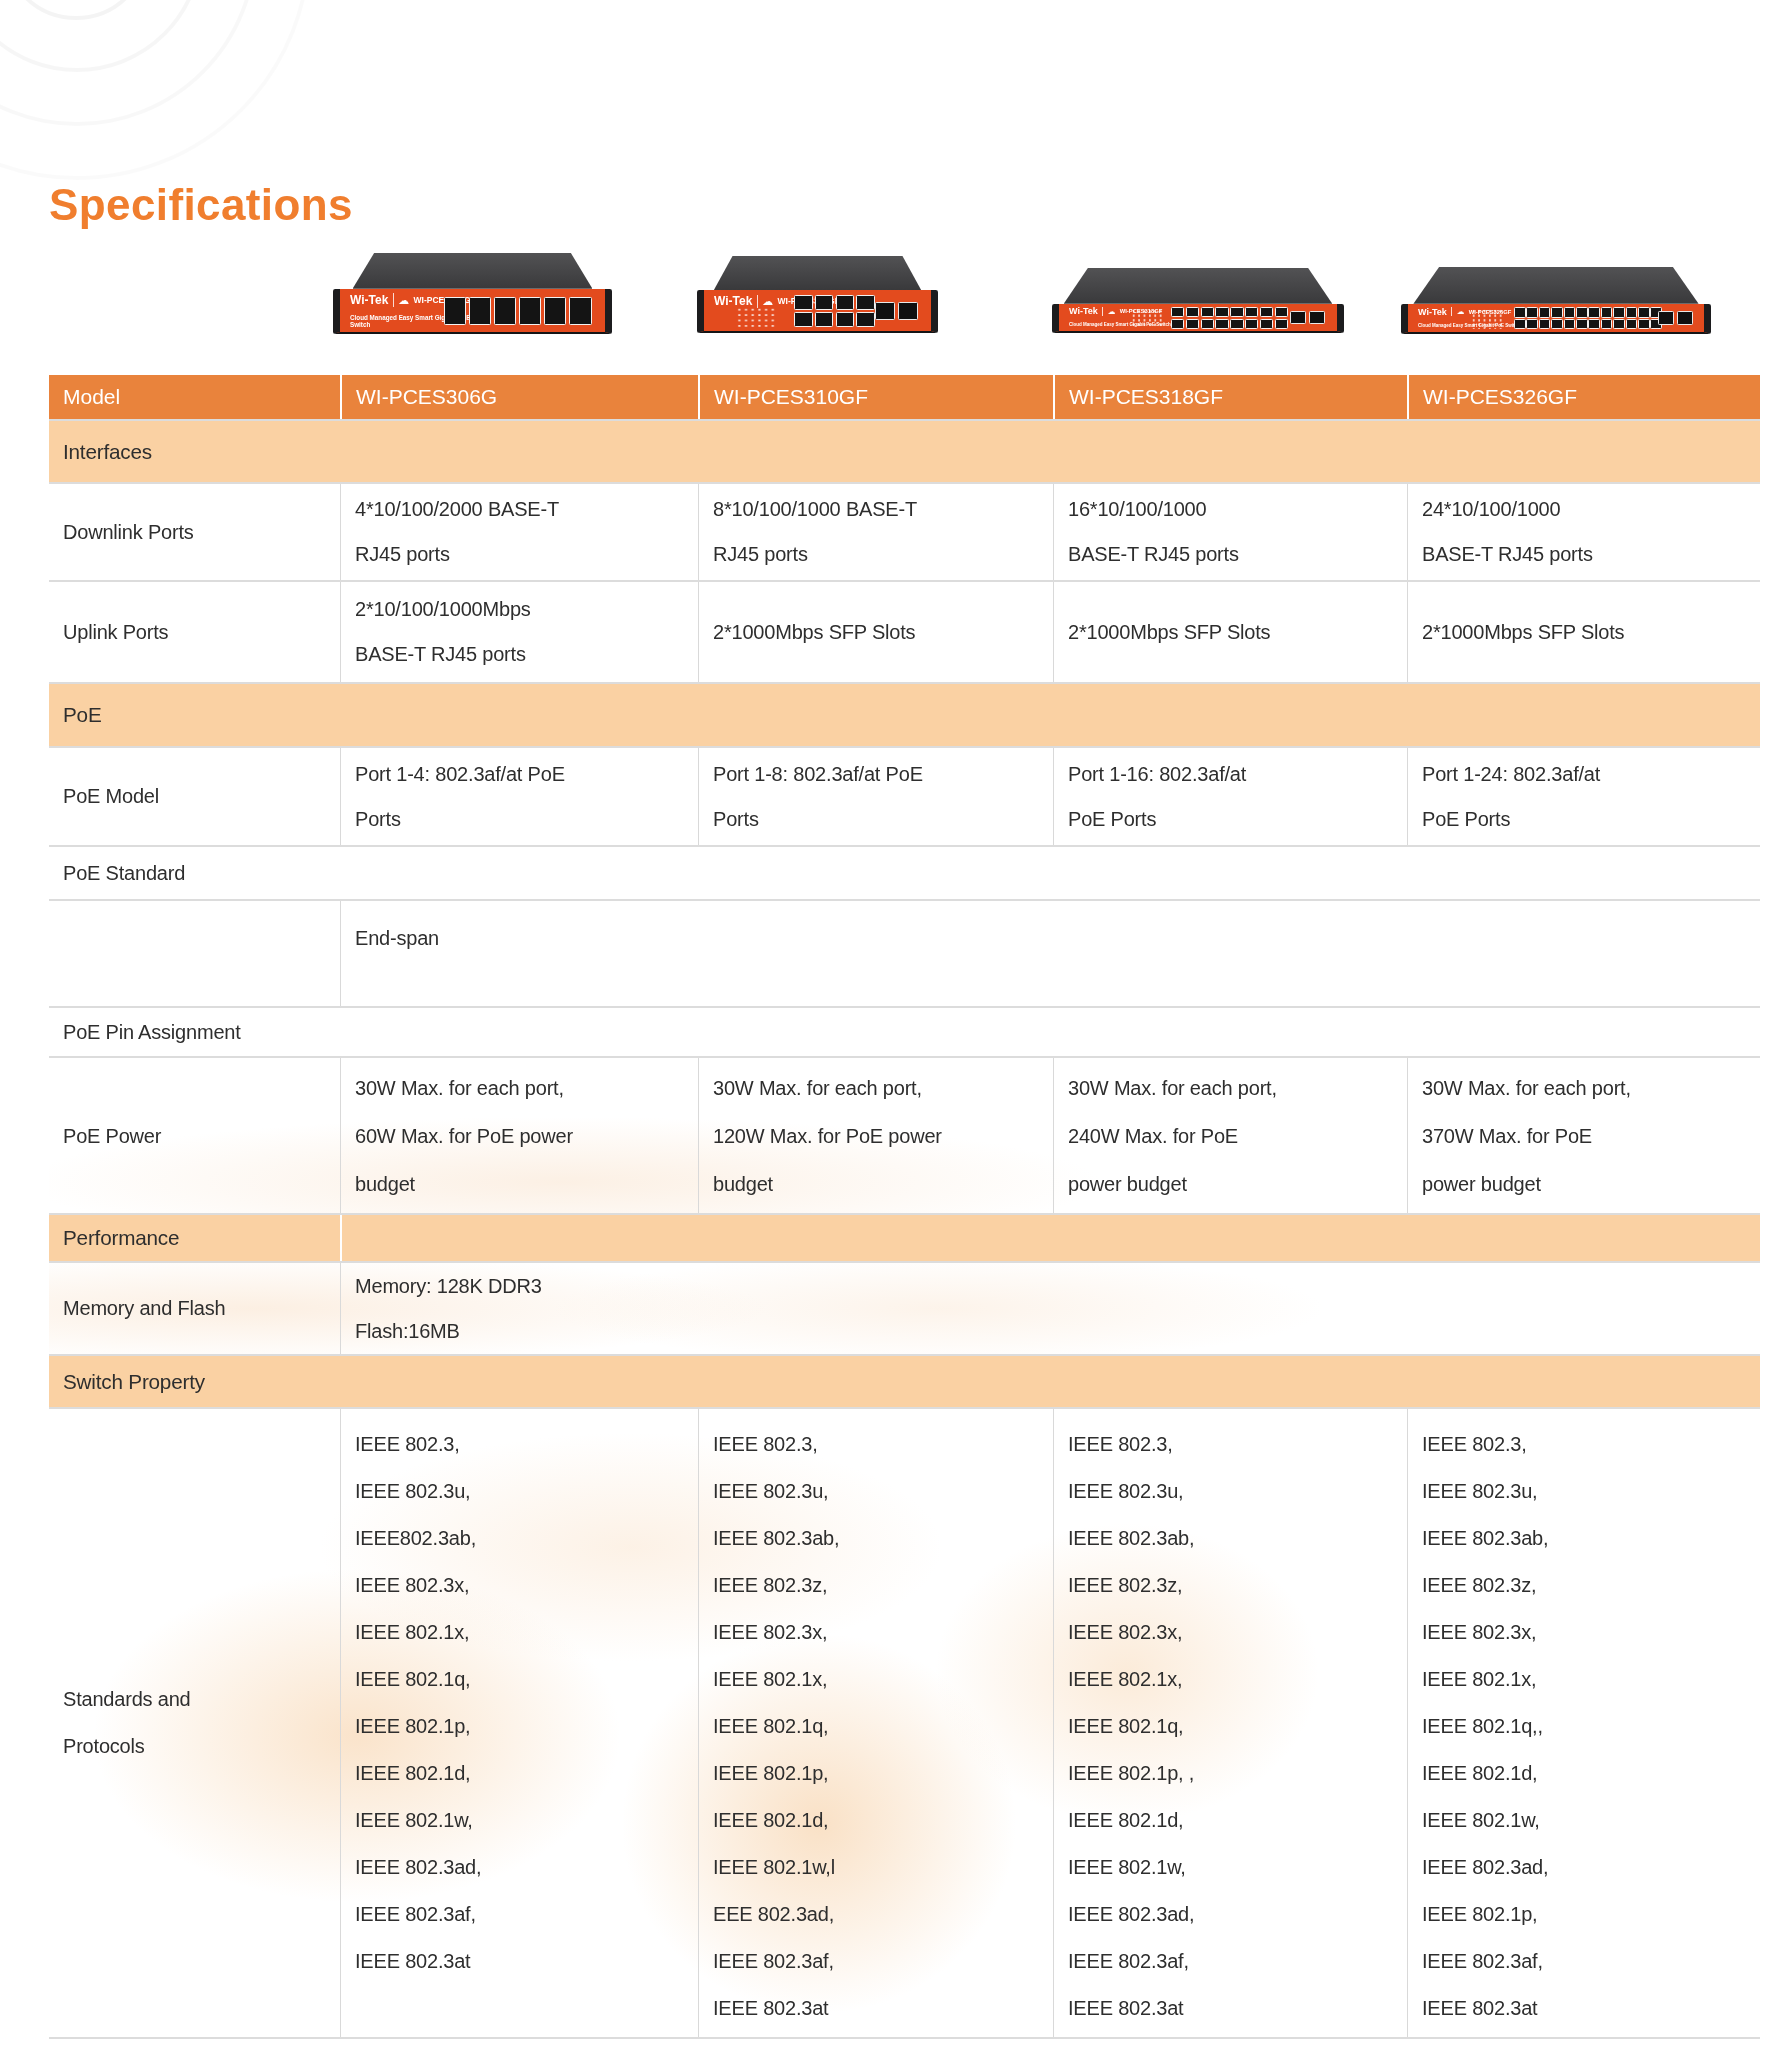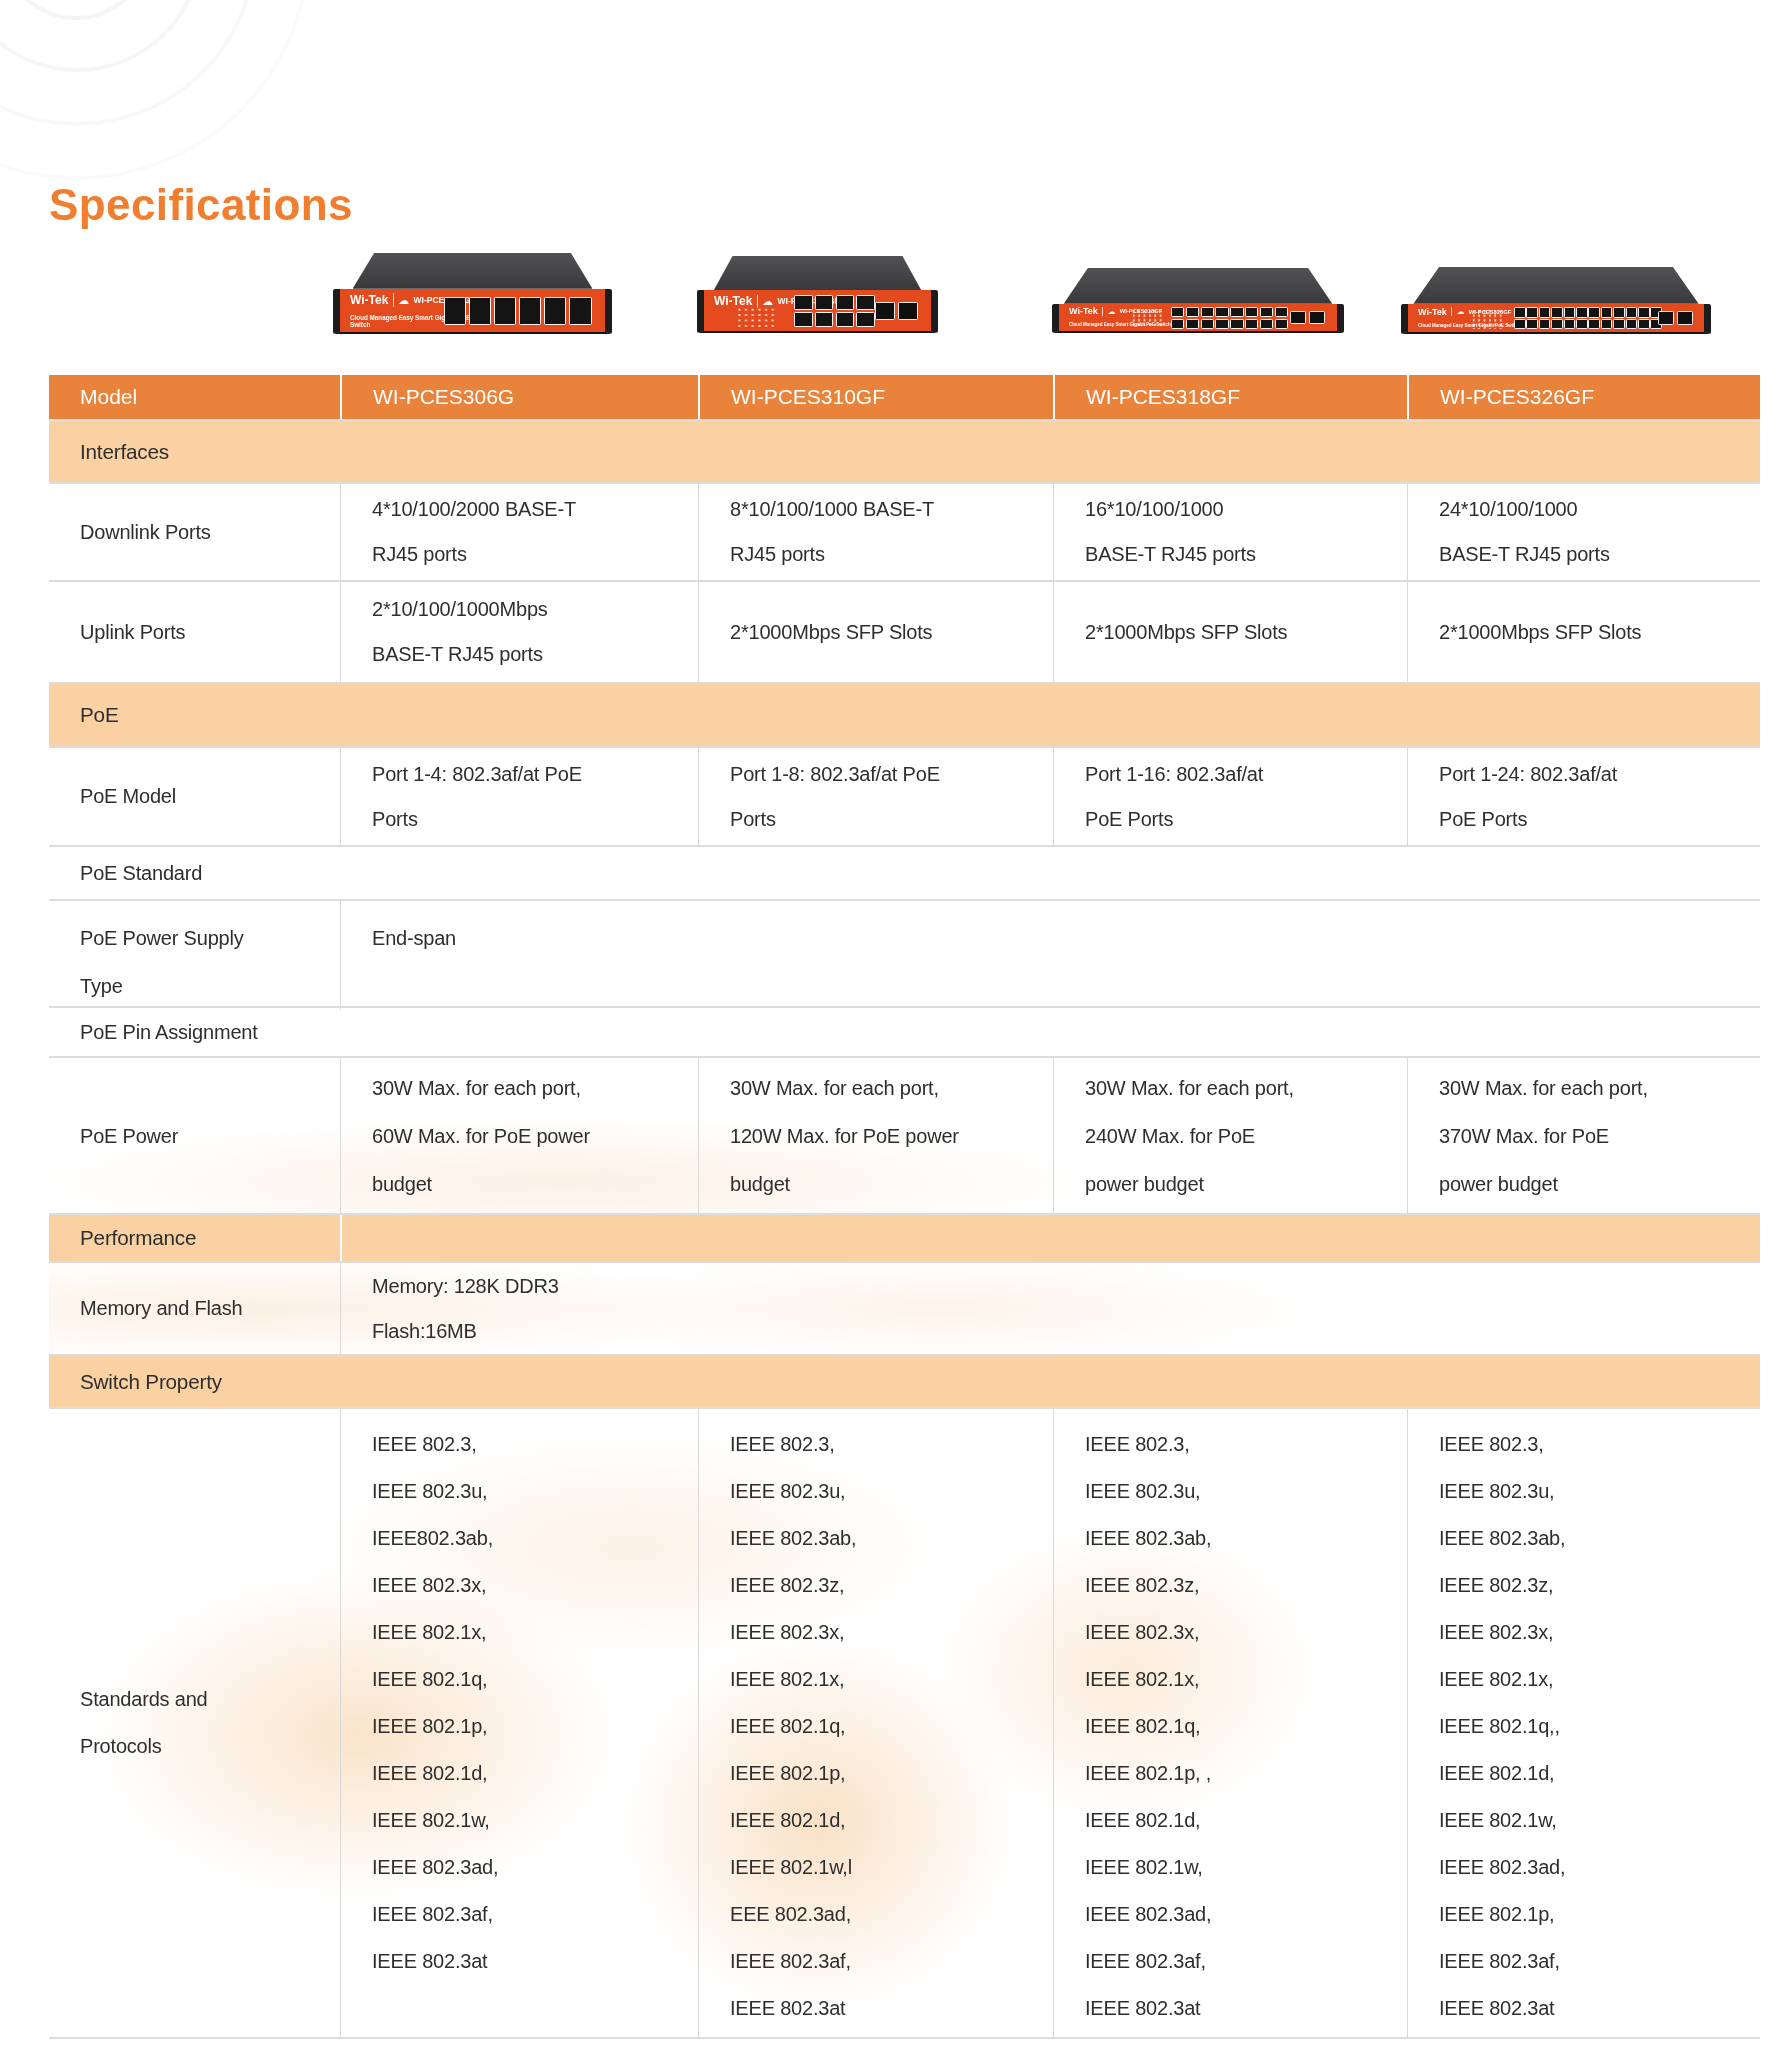--- a/index.html
+++ b/index.html
@@ -60,21 +60,21 @@
     background-size:6.7px 5.4px;}
   .p-ports{display:grid;gap:2.2px;position:absolute;}
   .rj45{background:#141414;border:1.3px solid #f2f2f2;border-radius:1.3px;min-width:0;min-height:0;}
   .p-sfp{position:absolute;display:flex;gap:3.6px;}
   .sfpport{width:20px;height:18px;background:#101010;border:1.3px solid #e8e8e8;border-radius:1.3px;}
   .product.rack .sfpport{width:16px;height:13.5px;}
 
   
   .spec-table{position:absolute;left:49px;top:375px;width:1711px;}
   .row{display:grid;grid-template-columns:291px 358px 355px 354px 354px;border-bottom:2.7px solid var(--c-border);}
-  .cell{padding-left:31px;display:flex;align-items:center;font-size:20px;letter-spacing:-0.2px;color:var(--c-text);white-space:pre-line;}
+  .cell{padding-left:14px;display:flex;align-items:center;font-size:20px;letter-spacing:-0.2px;color:var(--c-text);white-space:pre-line;}
   .cell.vcell{border-left:1.3px solid var(--c-divider);}
   .cell.top{align-items:flex-start;}
   .span4{grid-column:2/6;}
   .full{grid-column:1/-1;}
 
   .row-header{height:46px;background:var(--c-header);}
   .row-header .cell{color:#fff;font-size:21px;letter-spacing:0;}
   .row-header .cell.vcell{border-left:2.2px solid #fff;}
 
   .row-band{height:63px;background:var(--c-band);}
@@ -295,22 +295,20 @@
 PoE Ports</div>
     <div class="cell vcell">Port 1-24: 802.3af/at
 PoE Ports</div>
   </div>
 
   <div class="row row-poestd">
     <div class="cell">PoE Standard</div>
   </div>
 
   <div class="row row-poesupply">
-    <div class="cell top">PoE Power Supply
-Type</div>
     <div class="cell vcell span4 top">End-span</div>
   </div>
 
   <div class="row row-poepin">
     <div class="cell">PoE Pin Assignment</div>
   </div>
 
   <div class="row row-poepower lh3">
     <div class="cell">PoE Power</div>
     <div class="cell vcell">30W Max. for each port,

